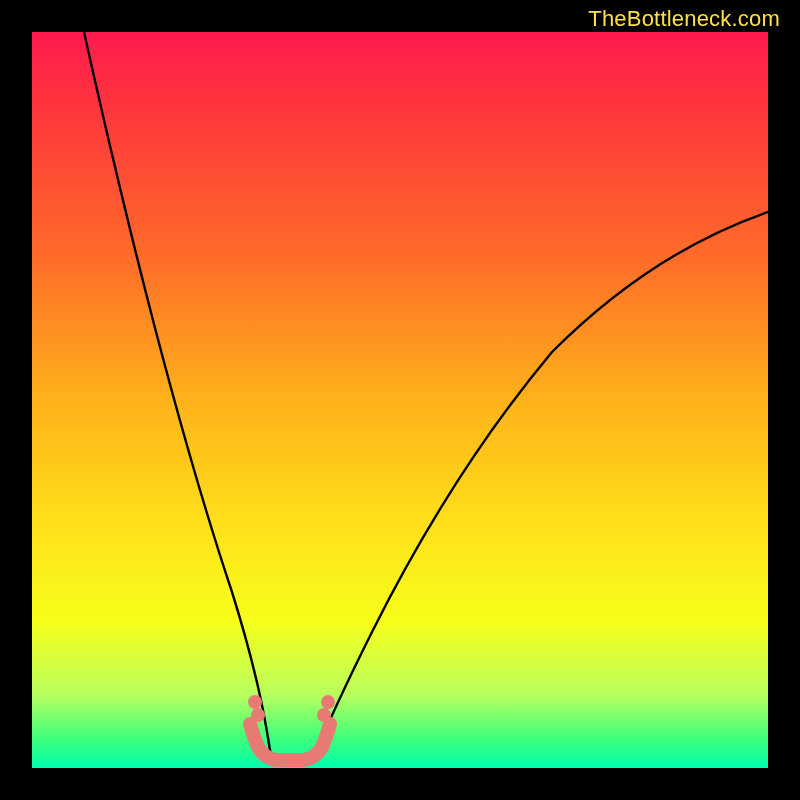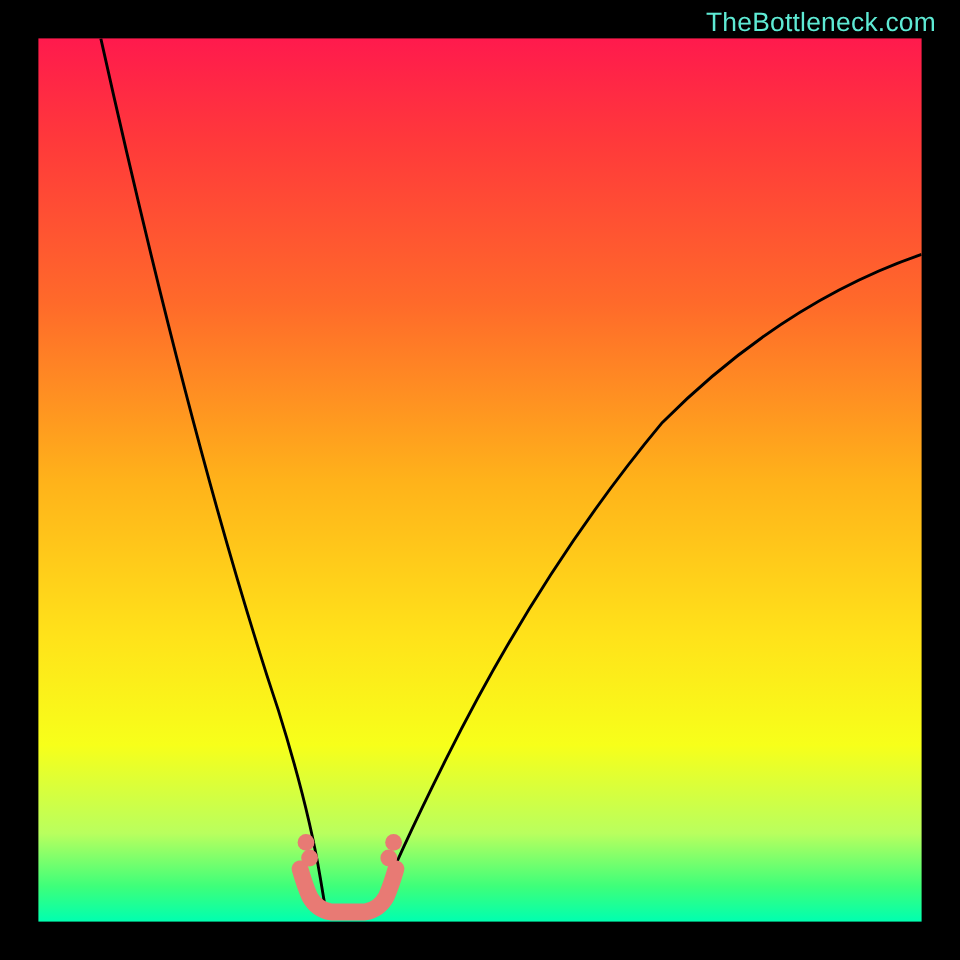--- a/index.html
+++ b/index.html
@@ -34,21 +34,21 @@
       #f7ff1a 80%,
       #b9ff5e 90%,
       #3eff7a 96%,
       #00ffb0 100%
     );
   }
   .watermark {
     position: absolute;
     top: 6px;
     right: 20px;
-    color: #5eead4;
+    color: #fde047;
     font-size: 22px;
     font-weight: 500;
     letter-spacing: 0.2px;
     user-select: none;
   }
   svg.curves {
     position: absolute;
     inset: 0;
     width: 100%;
     height: 100%;

